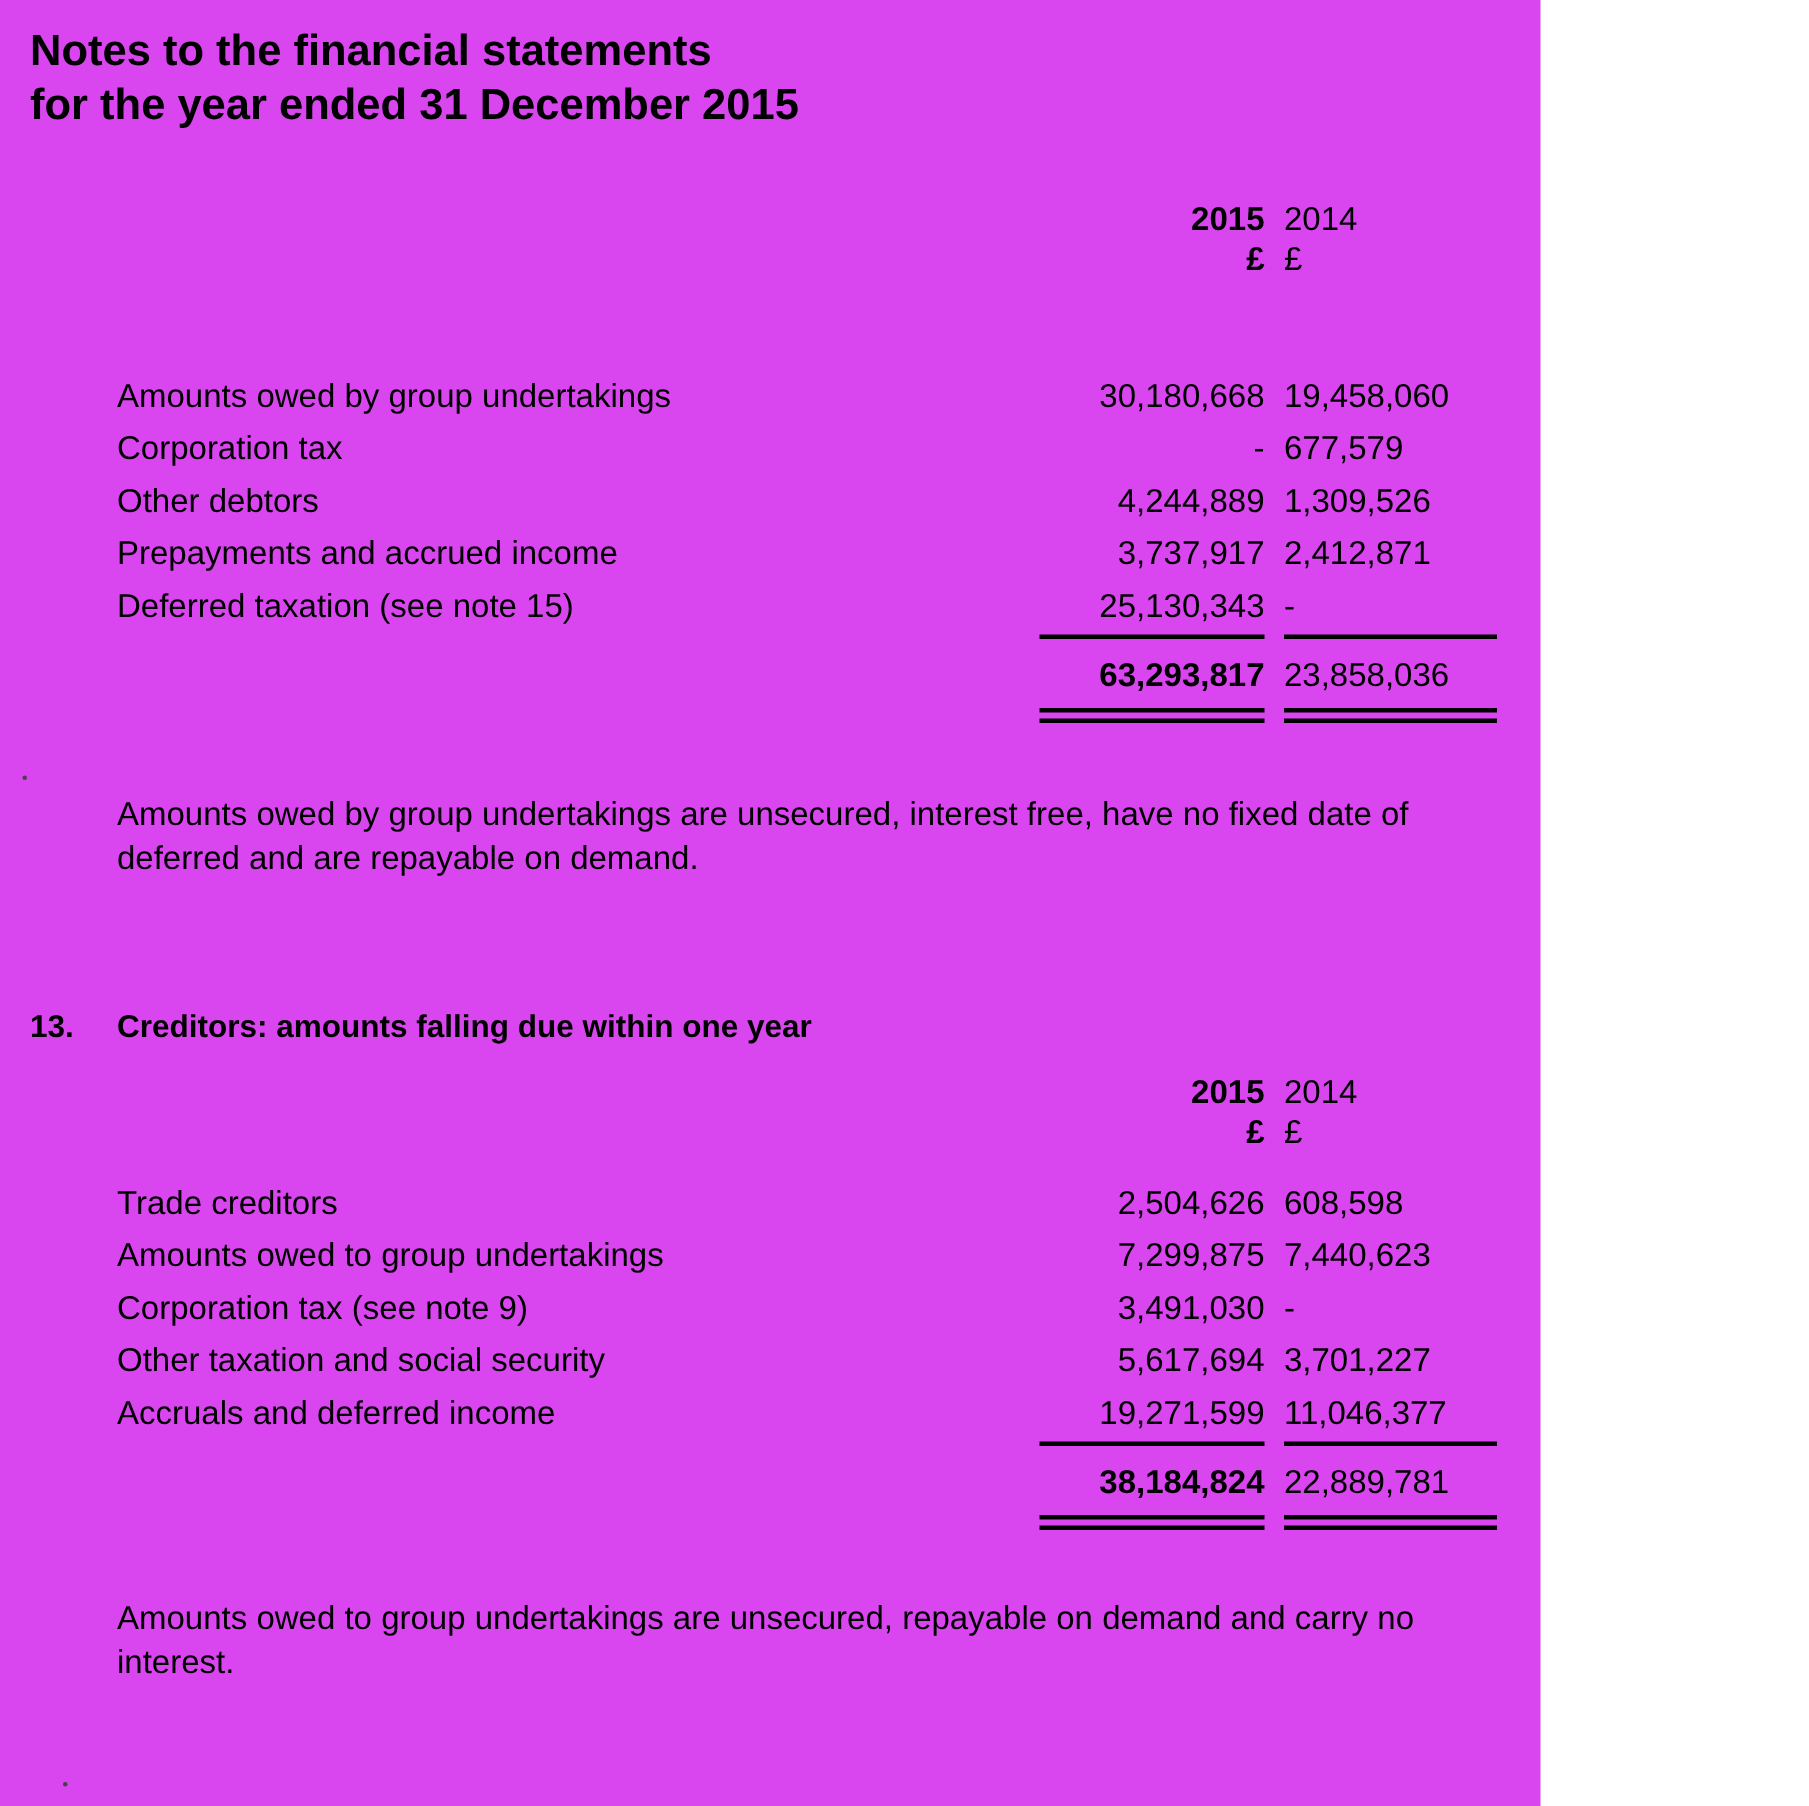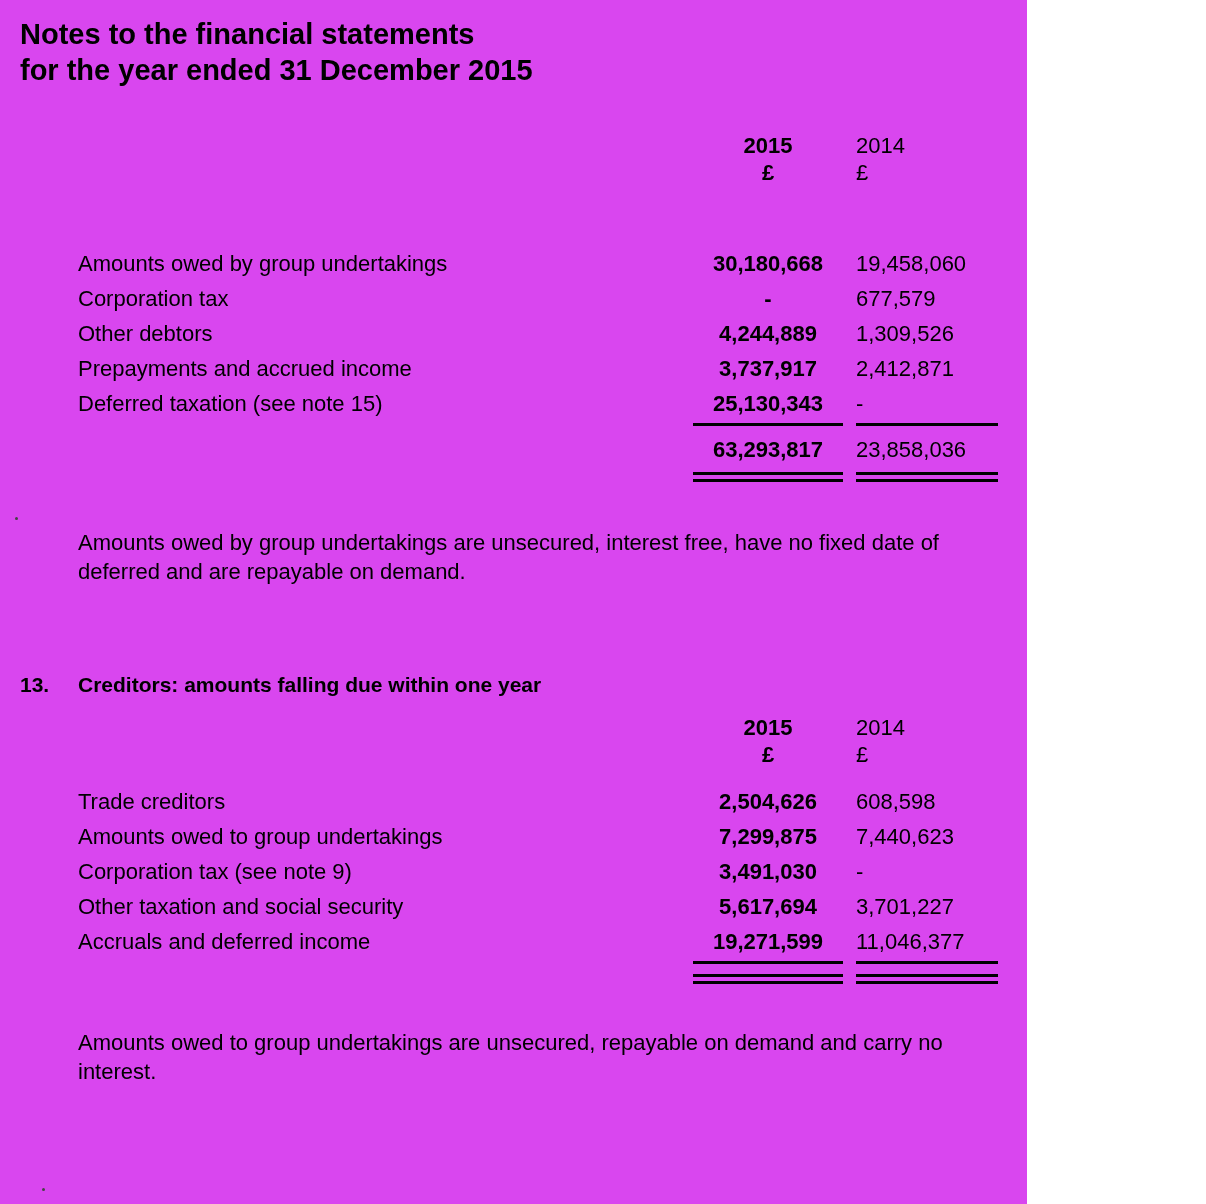--- a/index.html
+++ b/index.html
@@ -28,29 +28,29 @@
     line-height: 26px;
   }
   .sec-num { width: 58px; flex: none; }
   .heading-12 { margin-top: 68px; }
   .heading-13 { margin-top: 86px; }
 
   .col-headers { display: flex; line-height: 27px; }
   .col-headers .spacer { flex: 1; }
   .headers-12 { margin-top: 44px; }
   .headers-13 { margin-top: 16px; }
-  .cell-cur { width: 150px; text-align: center; flex: none; }
+  .cell-cur { width: 150px; text-align: right; flex: none; }
   .cell-pri { width: 142px; margin-left: 13px; text-align: left; flex: none; }
   .head-cur { font-weight: bold; }
 
   .tbody-12 { margin-top: 60px; }
   .tbody-13 { margin-top: 16px; }
   .trow { display: flex; line-height: 35px; }
   .trow .label { flex: 1; padding-left: 58px; }
-  .trow .cell-cur { font-weight: bold; }
+  .trow .cell-cur { font-weight: normal; }
 
   .rule-row { display: flex; margin-top: 2px; }
   .rule-row .spacer { flex: 1; }
   .rule { height: 3px; background: #000; }
   .total-row { display: flex; line-height: 24px; margin-top: 12px; }
   .total-row .spacer { flex: 1; }
   .total-row .cell-cur { font-weight: bold; }
   .dbl-row { display: flex; margin-top: 10px; }
   .dbl-row .spacer { flex: 1; }
   .double-rule {
@@ -187,20 +187,25 @@
       <span class="label">Accruals and deferred income</span>
       <span class="cell-cur">19,271,599</span>
       <span class="cell-pri">11,046,377</span>
     </div>
 
     <div class="rule-row">
       <div class="spacer"></div>
       <div class="cell-cur rule"></div>
       <div class="cell-pri rule"></div>
     </div>
+    <div class="total-row">
+      <div class="spacer"></div>
+      <span class="cell-cur">38,184,824</span>
+      <span class="cell-pri">22,889,781</span>
+    </div>
     <div class="dbl-row">
       <div class="spacer"></div>
       <div class="cell-cur double-rule"></div>
       <div class="cell-pri double-rule"></div>
     </div>
   </div>
 
   <p class="note-para note-13">Amounts owed to group undertakings are unsecured, repayable on demand and carry no interest.</p>
 
   <div class="speck speck-1"></div>

